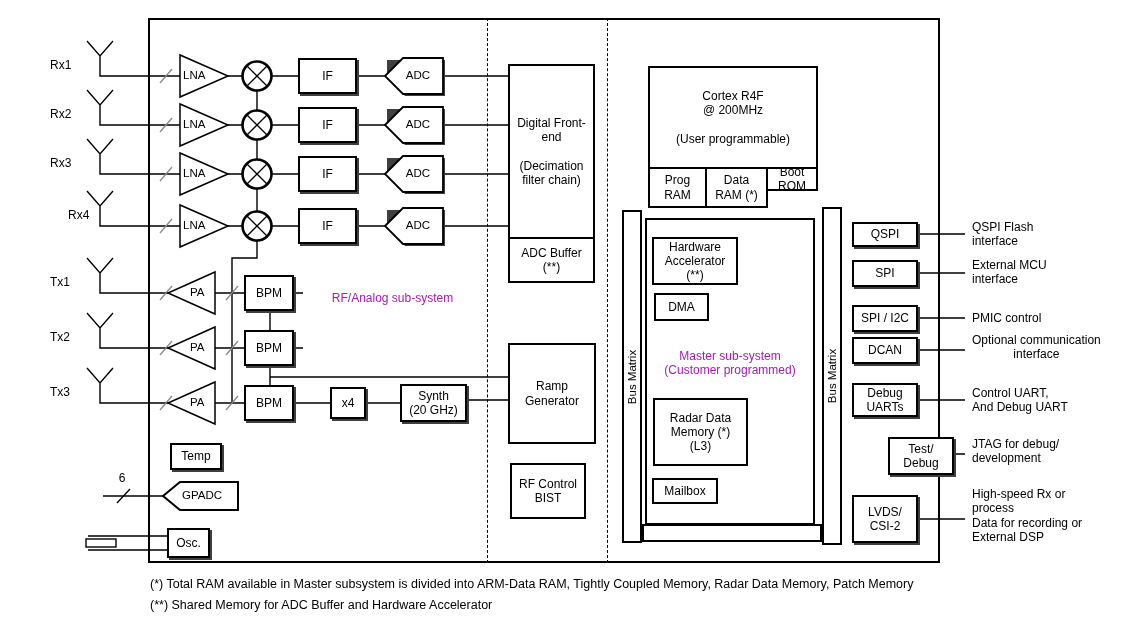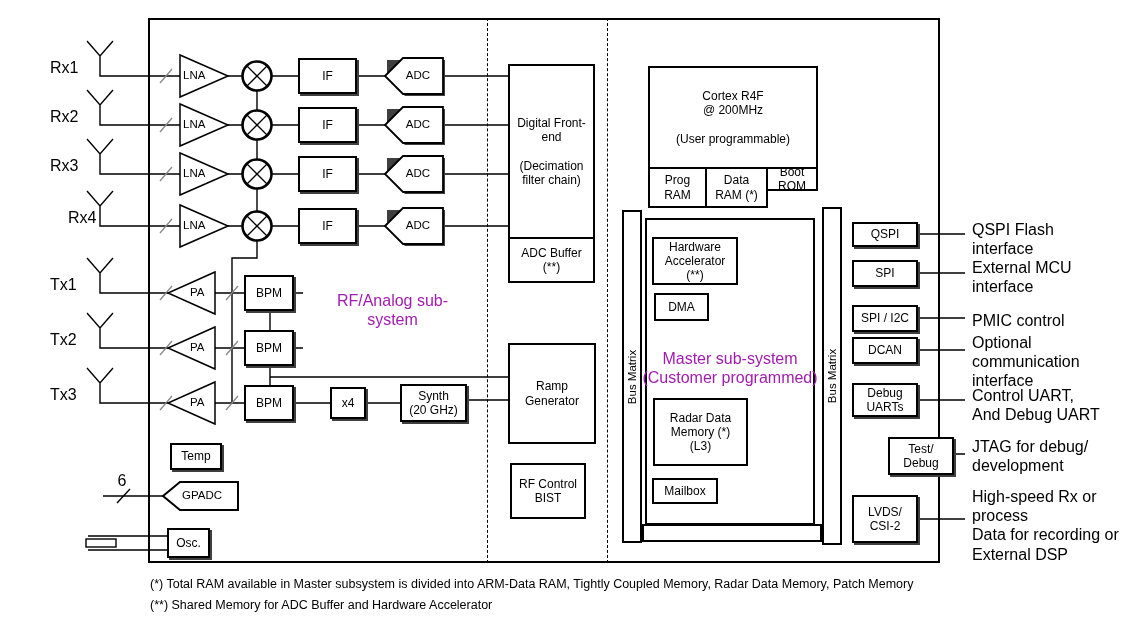--- a/index.html
+++ b/index.html
@@ -3,21 +3,21 @@
 <meta charset="utf-8">
 <style>
   html,body{margin:0;padding:0;background:#fff;}
   #stage{position:relative;width:1126px;height:626px;background:#fff;
          font-family:"Liberation Sans", sans-serif;color:#000;overflow:hidden;}
   svg{position:absolute;left:0;top:0;z-index:1;}
   .box{position:absolute;border:2px solid #000;background:#fff;z-index:2;
        display:flex;align-items:center;justify-content:center;text-align:center;
        white-space:pre-line;font-size:12px;line-height:1.18;box-sizing:border-box;}
   .shadow{box-shadow:2px 2px 0 #3f3f3f;}
-  .lbl{position:absolute;z-index:3;white-space:pre-line;font-size:16px;line-height:1.2;}
+  .lbl{position:absolute;z-index:3;white-space:pre-line;font-size:12px;line-height:1.2;}
   .center{text-align:center;}
   .blue{color:#a21caf;}
   .chip{position:absolute;border:2px solid #000;background:transparent;z-index:0;box-sizing:border-box;}
   .vdash{position:absolute;border-left:1px dashed #000;width:0;z-index:1;}
   .busbar{position:absolute;border:2px solid #000;background:#fff;z-index:4;box-sizing:border-box;
           display:flex;align-items:center;justify-content:center;}
   .busbar span{transform:rotate(-90deg);white-space:nowrap;font-size:11.5px;display:block;}
   .tri-lbl{position:absolute;z-index:3;font-size:11.5px;}
   .foot{position:absolute;z-index:3;font-size:12.5px;white-space:nowrap;}
 </style>
@@ -225,21 +225,21 @@
   <div class="box shadow" style="left:852px;top:437px;width:66px;height:38px;margin-left:36px;">Test/
 Debug</div>
   <div class="box shadow" style="left:852px;top:495px;width:66px;height:48px;">LVDS/
 CSI-2</div>
 
   <div class="lbl" style="left:972px;top:220px;">QSPI Flash
 interface</div>
   <div class="lbl" style="left:972px;top:258px;">External MCU
 interface</div>
   <div class="lbl" style="left:972px;top:311px;">PMIC control</div>
-  <div class="lbl" style="left:972px;top:333px;">Optional communication
+  <div class="lbl" style="left:972px;top:333px;text-align:center;">Optional communication
 interface</div>
   <div class="lbl" style="left:972px;top:386px;">Control UART,
 And Debug UART</div>
   <div class="lbl" style="left:972px;top:437px;">JTAG for debug/
 development</div>
   <div class="lbl" style="left:972px;top:487px;">High-speed Rx or
 process
 Data for recording or
 External DSP</div>
 

